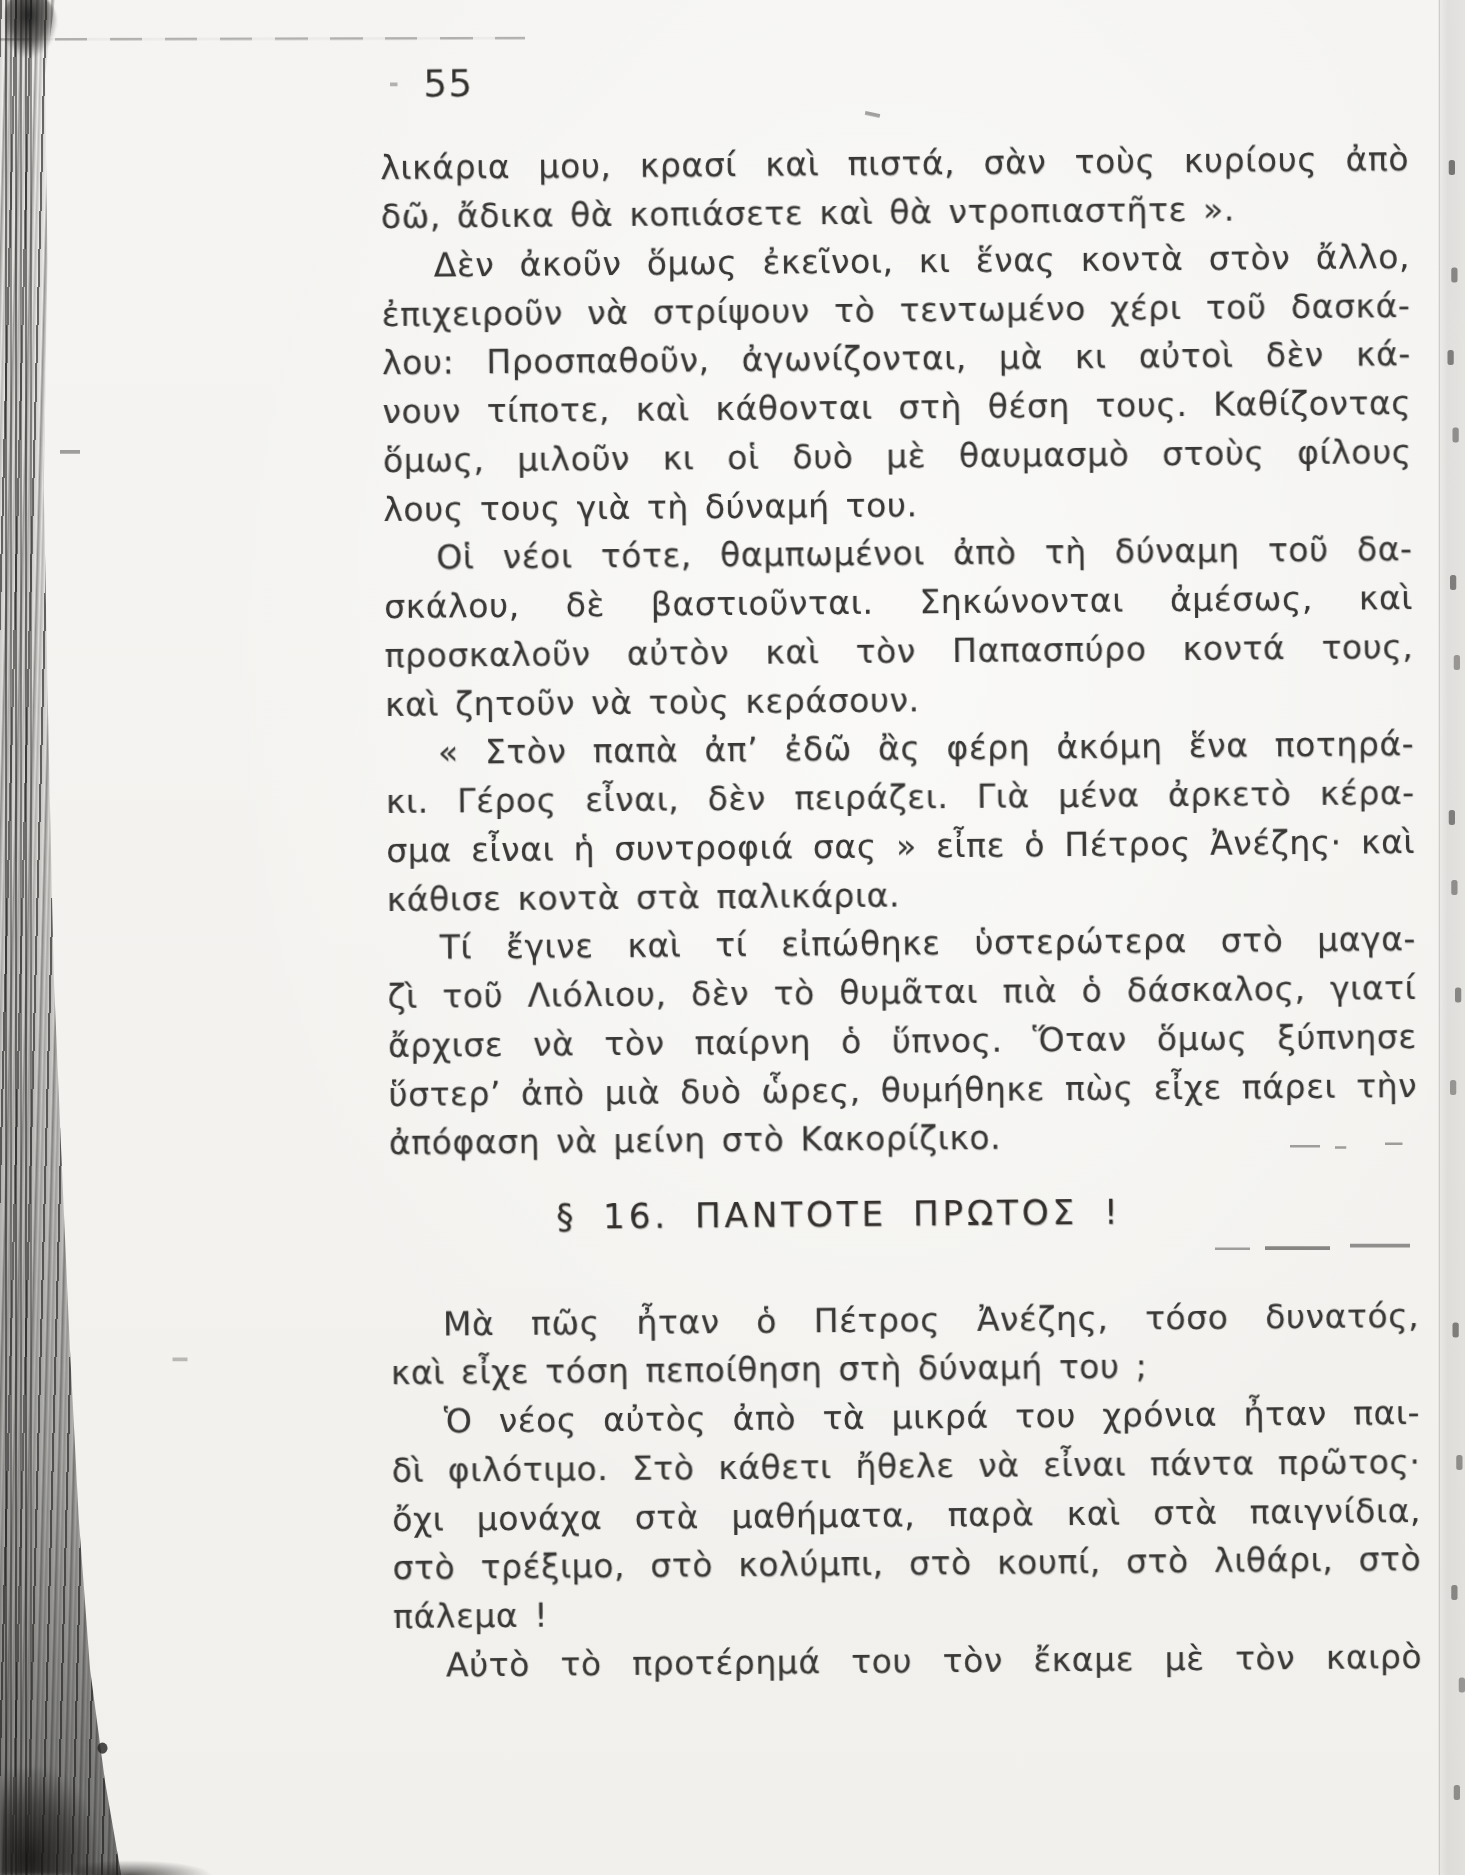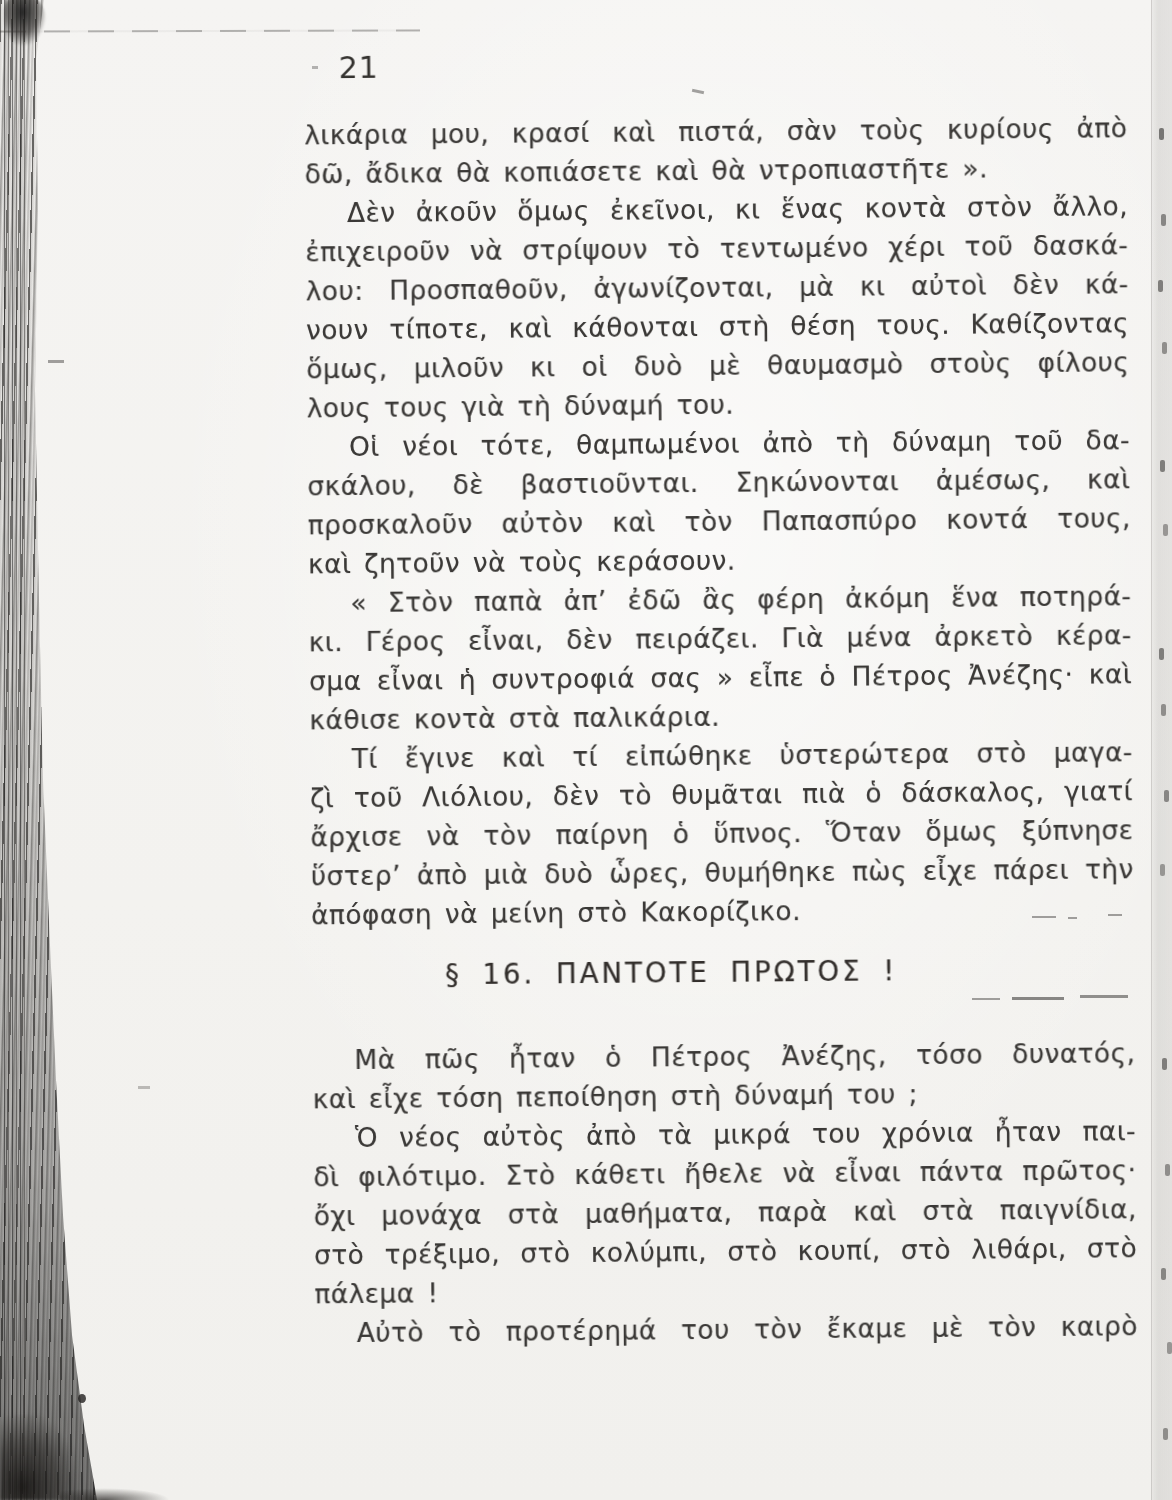--- a/index.html
+++ b/index.html
@@ -156,21 +156,21 @@
   <div class="artifact dash-a3"></div>
   <div class="artifact dash-b1"></div>
   <div class="artifact dash-b2"></div>
   <div class="artifact dash-b3"></div>
   <div class="artifact dash-left"></div>
   <div class="artifact dash-left2"></div>
   <div class="artifact dot-binding"></div>
   <div class="artifact smudge-bottom"></div>
 
   <div class="content">
-    <div class="page-number">21</div>
+    <div class="page-number">55</div>
     <div class="text-block" id="text-block">
         <div class="block">
           <div class="line">λικάρια μου, κρασί καὶ πιστά, σὰν τοὺς κυρίους ἀπὸ</div>
           <div class="line ragged">δῶ, ἄδικα θὰ κοπιάσετε καὶ θὰ ντροπιαστῆτε ».</div>
         </div>
         <div class="block">
           <div class="line first">Δὲν ἀκοῦν ὅμως ἐκεῖνοι, κι ἕνας κοντὰ στὸν ἄλλο,</div>
           <div class="line">ἐπιχειροῦν νὰ στρίψουν τὸ τεντωμένο χέρι τοῦ δασκά-</div>
           <div class="line">λου: Προσπαθοῦν, ἀγωνίζονται, μὰ κι αὐτοὶ δὲν κά-</div>
           <div class="line">νουν τίποτε, καὶ κάθονται στὴ θέση τους. Καθίζοντας</div>

